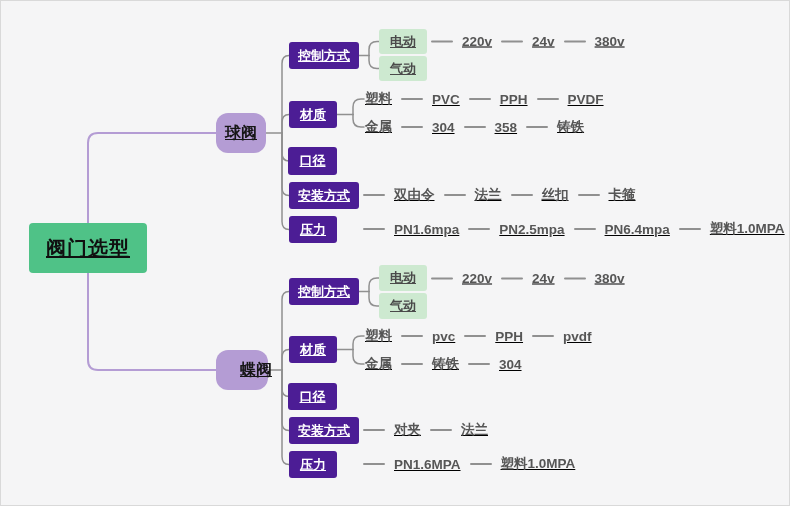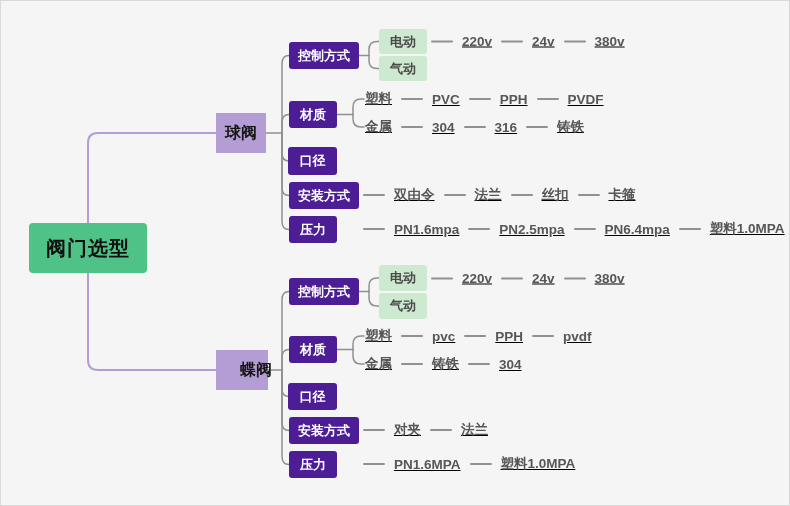--- a/index.html
+++ b/index.html
@@ -4,24 +4,24 @@
 <style>
   html,body{margin:0;padding:0;background:#ffffff;}
   .canvas{
     position:relative;width:790px;height:506px;box-sizing:border-box;
     background:#f5f5f6;border:1px solid #d9d9d9;overflow:hidden;
     font-family:"Liberation Sans","DejaVu Sans",sans-serif;
   }
   .wires{position:absolute;left:0;top:0;width:790px;height:506px;pointer-events:none;}
   .node{
     position:absolute;display:flex;align-items:center;justify-content:center;
-    font-weight:bold;box-sizing:border-box;white-space:nowrap;cursor:default;
+    font-weight:bold;box-sizing:border-box;white-space:nowrap;cursor:default;text-decoration:underline;
   }
   .root{background:#4fc287;color:#101010;font-size:20px;border-radius:4px;letter-spacing:1px;}
-  .branch{background:#b49cd4;color:#161616;font-size:16px;border-radius:0;}
+  .branch{background:#b49cd4;color:#161616;font-size:16px;border-radius:12px;}
   .cat{background:#4c1d95;color:#ffffff;font-size:13px;border-radius:3px;}
   .sub{background:#cde9d0;color:#4a4a4a;font-size:13px;border-radius:3px;}
   .leaf-row{
     position:absolute;display:flex;align-items:center;gap:9px;
     transform:translateY(-50%);white-space:nowrap;text-decoration:underline;
   }
   .leaf{color:#565656;font-weight:bold;font-size:13.5px;}
   .dash{width:22px;height:2px;background:#909090;border-radius:1px;flex:0 0 auto;}
 </style>
 </head>
@@ -101,21 +101,21 @@
     <span class="leaf">PPH</span>
     <i class="dash"></i>
     <span class="leaf">PVDF</span>
   </div>
 
   <div class="leaf-row" style="left:364px;top:126px;">
     <span class="leaf">金属</span>
     <i class="dash"></i>
     <span class="leaf">304</span>
     <i class="dash"></i>
-    <span class="leaf">316</span>
+    <span class="leaf">358</span>
     <i class="dash"></i>
     <span class="leaf">铸铁</span>
   </div>
 
   <div class="leaf-row" style="left:362px;top:194px;">
     <i class="dash"></i>
     <span class="leaf">双由令</span>
     <i class="dash"></i>
     <span class="leaf">法兰</span>
     <i class="dash"></i>

